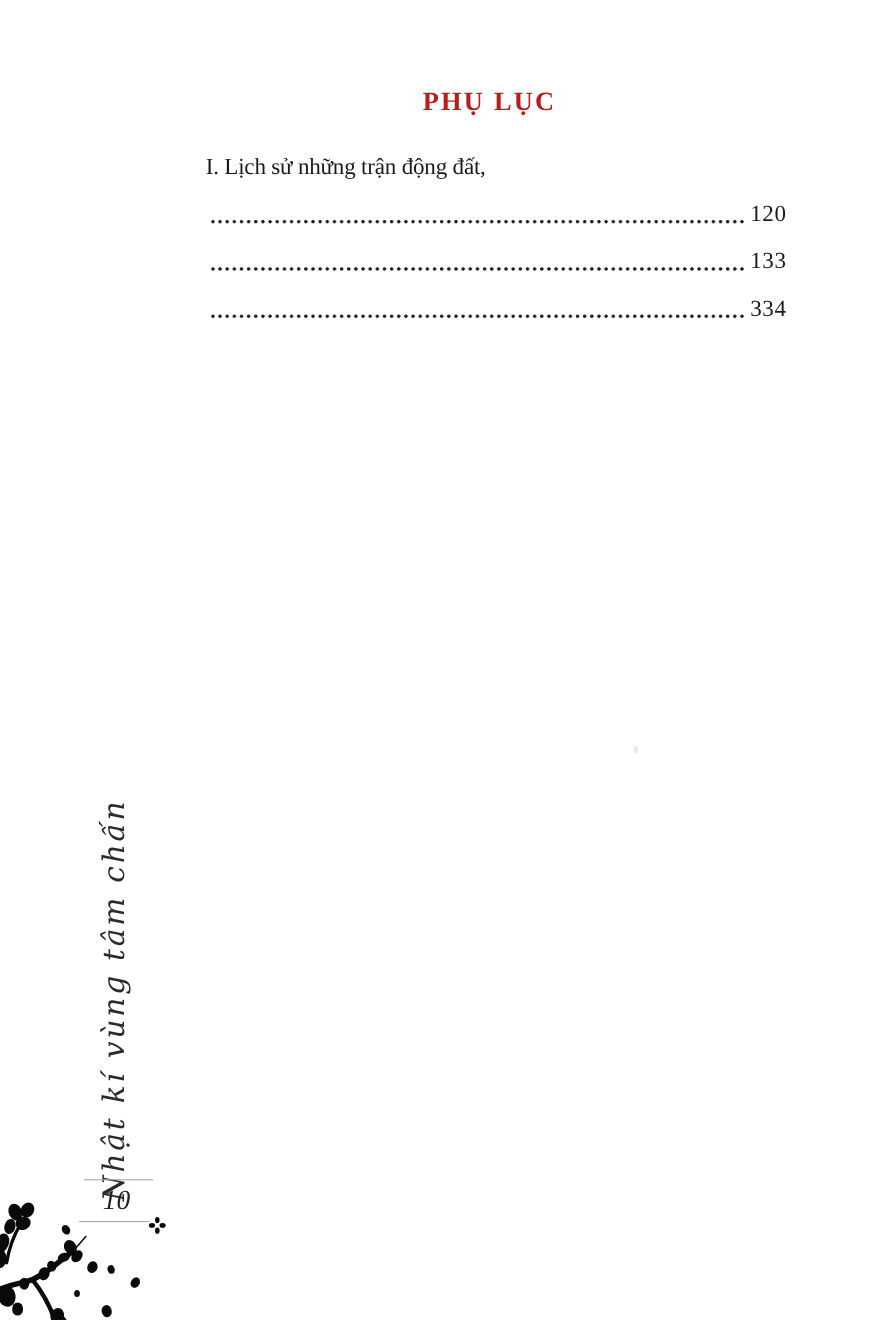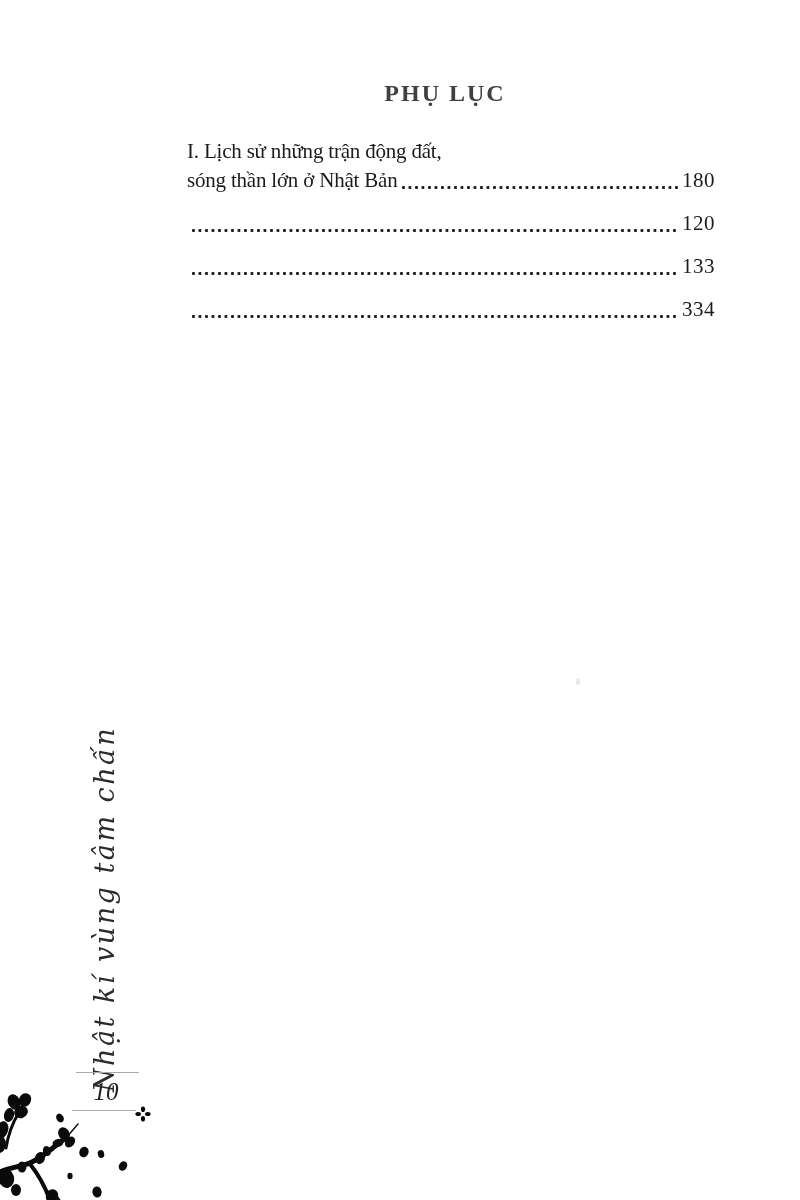--- a/index.html
+++ b/index.html
@@ -17,21 +17,21 @@
   .content{
     position:absolute;
     left:175px; right:85px; top:80px;
   }
   .title{
     margin:0 0 30px 0;
     font-size:24px;
     font-weight:600;
     letter-spacing:2px;
     text-align:center;
-    color:#404040;
+    color:#b91c1c;
   }
   .toc{font-size:21px; color:#1b1b1b;}
   .toc-entry{margin-bottom:14px;margin-left:12px;}
   .toc-line{
     display:flex;
     align-items:baseline;
     line-height:29px;
     white-space:nowrap;
   }
   .toc-text{letter-spacing:-0.2px;}
@@ -109,25 +109,20 @@
 
   <div class="content">
     <h1 class="title">PHỤ LỤC</h1>
 
     <div class="toc">
 
       <div class="toc-entry">
         <div class="toc-line">
           <span class="toc-text">I. Lịch sử những trận động đất,</span>
         </div>
-        <div class="toc-line">
-          <span class="toc-text">sóng thần lớn ở Nhật Bản</span>
-          <span class="leader"></span>
-          <span class="toc-page">180</span>
-        </div>
       </div>
 
       <div class="toc-entry">
         <div class="toc-line">
           <span class="leader"></span>
           <span class="toc-page">120</span>
         </div>
       </div>
 
       <div class="toc-entry">

